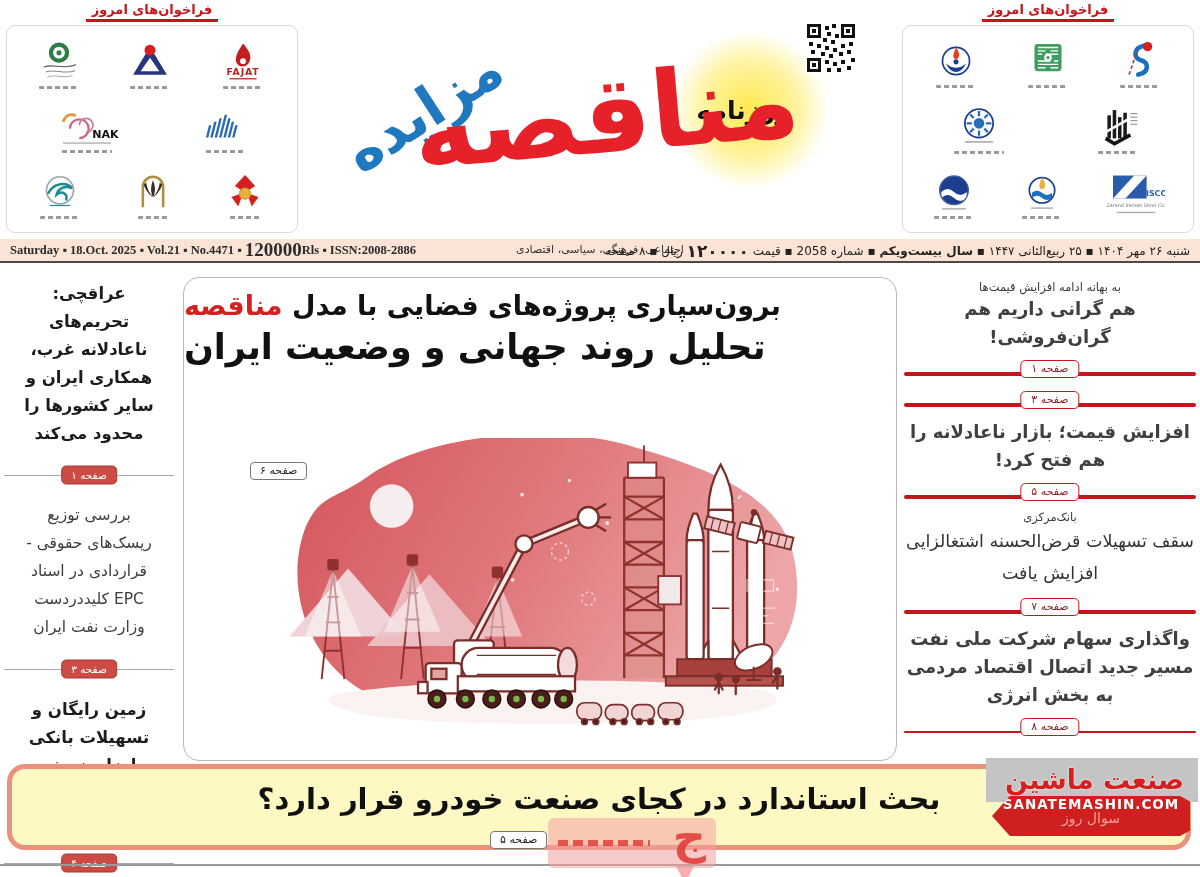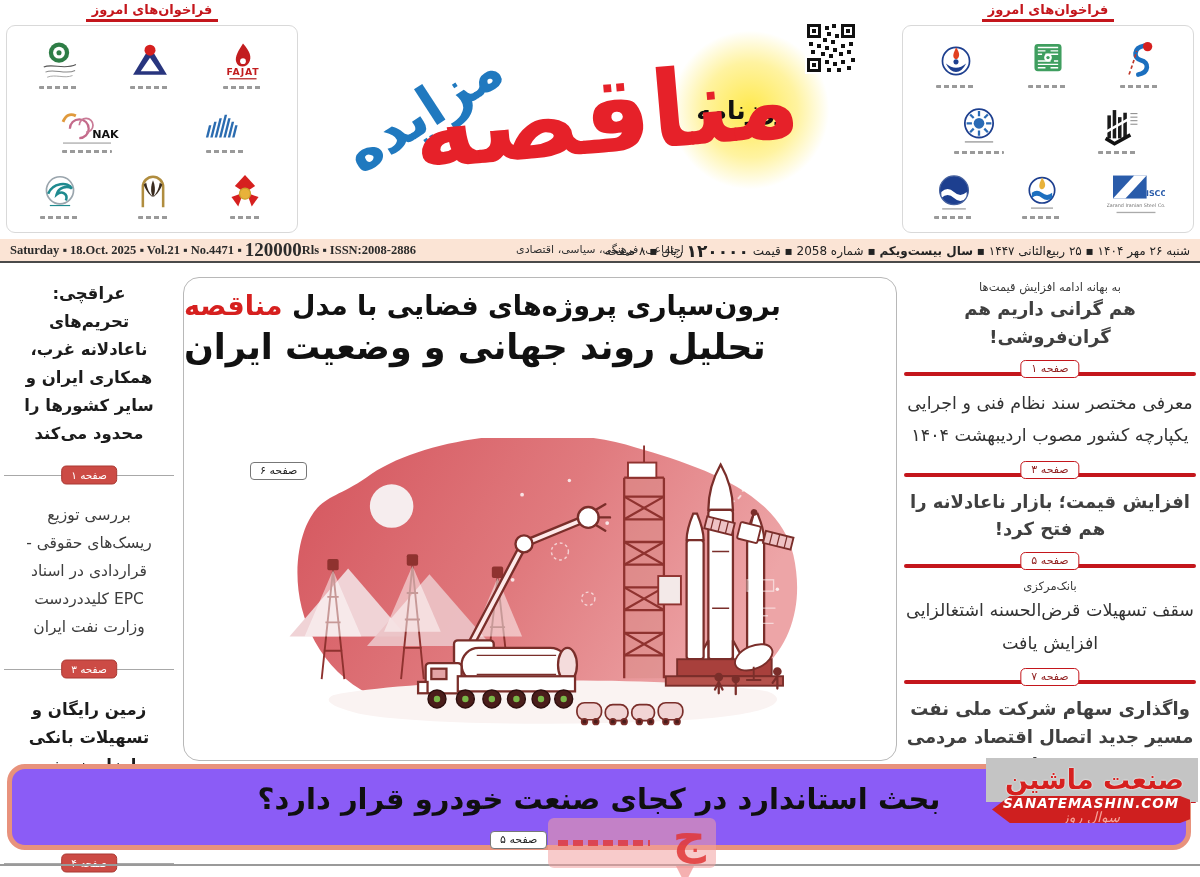--- a/index.html
+++ b/index.html
@@ -57,37 +57,37 @@
        border-radius:16px;direction:rtl;box-sizing:border-box;background:#fff;}
   .main-h1{text-align:left;margin-top:8px;font-size:27px;font-weight:bold;line-height:1.45;color:#111;}
   .main-h1 .red{color:#d6201f;}
   .main-h2{text-align:left;font-size:35px;font-weight:bold;color:#111;margin-top:2px;}
   .badge-plain{position:absolute;background:#fff;border:1.2px solid #777;border-radius:4px;
        font-size:11px;padding:1px 9px 2px;color:#222;white-space:nowrap;}
   .p6{left:66px;top:150px;margin-top:34px;}
   .illus{position:absolute;left:92px;top:160px;}
   
   .banner{position:absolute;left:7px;top:764px;width:1184px;height:86px;border:5px solid #e8927c;
-       border-radius:18px;background:#8b5cf6;box-sizing:border-box;z-index:1;}
+       border-radius:18px;background:#fef9c3;box-sizing:border-box;z-index:1;}
   .banner-head{direction:rtl;text-align:center;font-size:29px;font-weight:bold;color:#101010;margin-top:13px;}
   .banner .badge-plain{left:478px;top:62px;z-index:3;}
   .watermark{position:absolute;left:548px;top:818px;width:168px;height:50px;z-index:4;
        background:rgba(242,160,160,.55);border-radius:6px;}
   .watermark .glyph{position:absolute;right:10px;top:-8px;font-size:46px;font-weight:bold;color:rgba(224,54,54,.85);}
   .watermark .dashes{position:absolute;left:10px;top:22px;width:92px;height:6px;
        background:repeating-linear-gradient(90deg,rgba(224,54,54,.8) 0 10px,transparent 10px 15px);}
   .watermark .tail{position:absolute;right:22px;bottom:-16px;width:0;height:0;
        border-left:9px solid transparent;border-right:9px solid transparent;border-top:18px solid rgba(242,150,150,.75);}
   .brand{position:absolute;right:2px;top:756px;width:216px;height:94px;z-index:5;}
   .brand-gray{position:absolute;right:0;top:2px;width:212px;height:44px;background:#c4c4c4;}
   .brand-name{position:absolute;right:14px;top:8px;font-size:27px;font-weight:bold;color:#d6201f;direction:rtl;
        text-shadow:0 0 2px #fff,0 0 1px #fff;}
-  .brand-ribbon{position:absolute;right:8px;top:40px;width:198px;height:27px;background:#cf1f1f;
+  .brand-ribbon{position:absolute;right:8px;top:40px;width:198px;height:40px;background:#cf1f1f;
        clip-path:polygon(0 50%,9% 0,95% 0,100% 14%,100% 86%,95% 100%,9% 100%);
-       display:flex;flex-direction:column;align-items:center;justify-content:center;font-style:italic;}
+       display:flex;flex-direction:column;align-items:center;justify-content:flex-start;}
   .brand-site{color:#fff;font-weight:bold;font-size:13.5px;letter-spacing:1px;}
   .brand-tag{color:rgba(255,195,185,.8);font-size:14px;direction:rtl;margin-top:-2px;}
   .bottom-rule{position:absolute;left:0;top:864px;width:1200px;height:2px;background:#9a9a9a;}
   svg text{font-family:"DejaVu Sans",sans-serif;}
 </style>
 </head>
 <body>
 
 <div class="page">
 
@@ -510,21 +510,20 @@
     </svg>
   </div>
 
   <div class="col-right">
     <div class="rc-kicker">به بهانه ادامه افزایش قیمت‌ها</div>
     <div class="rc-head">هم گرانی داریم هم گران‌فروشی!</div>
     <div class="rc-div">
       <span class="line"></span>
         <span class="badge">صفحه ۱</span>
     </div>
-    <div class="rc-head light">معرفی مختصر سند نظام فنی و اجرایی یکپارچه کشور مصوب اردیبهشت ۱۴۰۴</div>
     <div class="rc-div">
       <span class="line"></span>
         <span class="badge">صفحه ۳</span>
     </div>
     <div class="rc-head">افزایش قیمت؛ بازار ناعادلانه را هم فتح کرد!</div>
     <div class="rc-div">
       <span class="line"></span>
         <span class="badge">صفحه ۵</span>
     </div>
     <div class="rc-kicker">بانک‌مرکزی</div>

